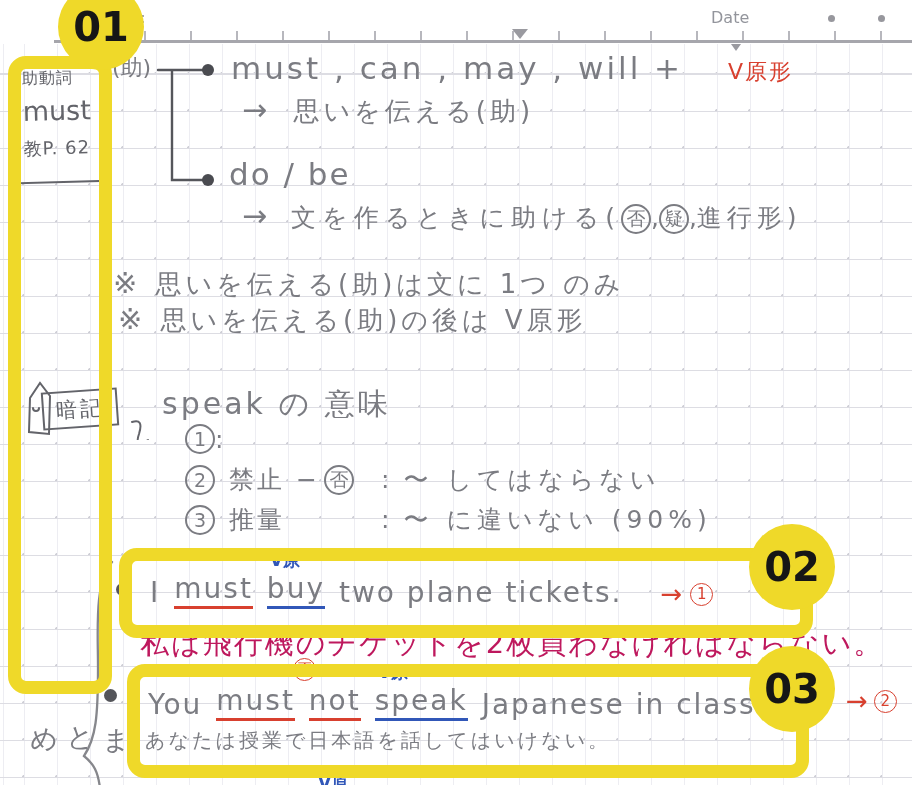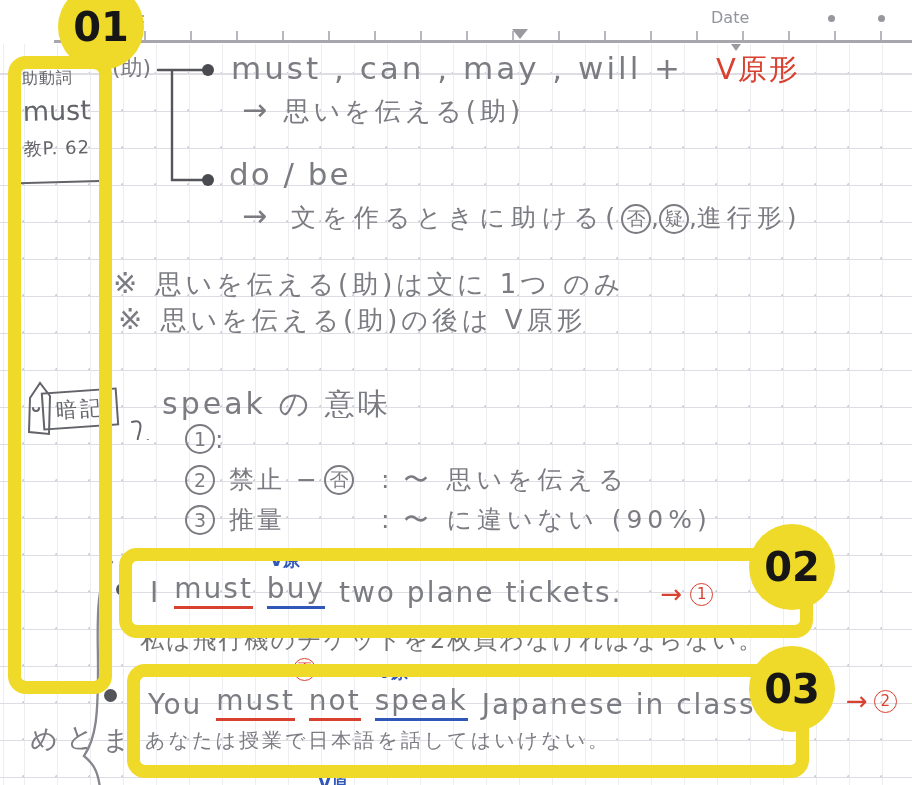--- a/index.html
+++ b/index.html
@@ -96,25 +96,25 @@
   <div class="hw" style="left:112px;top:53px;font-size:22px">(助)</div>
 
   <svg class="sketch" style="left:155px;top:60px" width="70" height="132" viewBox="0 0 70 132">
     <path d="M3,10 H48 M17,10 V120 H48" stroke="#55565b" stroke-width="2.4" fill="none" stroke-linecap="round"></path>
     <circle cx="53" cy="10" r="6" fill="#4a4b50"></circle>
     <circle cx="53" cy="120" r="6" fill="#4a4b50"></circle>
   </svg>
 
   <div class="hw" style="left:231px;top:50px;font-size:31px;letter-spacing:3px">
     <span>must , can , may , will  +</span>
-    <span class="red" style="font-size:29px;margin-left:20px;letter-spacing:2px">V原形</span>
+    <span class="red" style="font-size:22px;margin-left:32px;letter-spacing:2px">V原形</span>
   </div>
   <div class="hw" style="left:242px;top:92px;font-size:26px">
     <span style="font-size:30px">→</span>
-    <span class="jp" style="margin-left:8px">思いを伝える(助)</span>
+    <span class="jp" style="margin-left:18px">思いを伝える(助)</span>
   </div>
 
   <div class="hw" style="left:229px;top:156px;font-size:31px;letter-spacing:2px">do / be</div>
   <div class="hw" style="left:242px;top:198px;font-size:25px">
     <span style="font-size:30px">→</span>
     <span class="jp" style="margin-left:16px;letter-spacing:6px">文を作るときに助ける(</span><span class="circ">否</span><span>,</span><span class="circ">疑</span><span>,</span><span class="jp" style="letter-spacing:5px">進行形)</span>
   </div>
 
   <div class="hw" style="left:113px;top:266px;font-size:26px">
     <span style="font-size:29px">※</span>
@@ -136,21 +136,21 @@
     <span class="circ">1</span>
     <span>:</span>
   </div>
   <div class="hw m-row" style="left:185px;top:463px">
     <span class="circ">2</span>
     <span class="m-label">
       <span>禁止 −</span>
       <span class="circ" style="margin-left:4px">否</span>
     </span>
     <span>:</span>
-    <span class="m-text">〜 思いを伝える</span>
+    <span class="m-text">〜 してはならない</span>
   </div>
   <div class="hw m-row" style="left:185px;top:503px">
     <span class="circ">3</span>
     <span class="m-label">推量</span>
     <span>:</span>
     <span class="m-text">〜 に違いない (90%)</span>
   </div>
 
   <svg class="sketch" style="left:78px;top:558px" width="60" height="230" viewBox="0 0 60 230">
     <path d="M34,4 C16,26 20,70 20,110 C20,158 18,180 6,198 C16,206 20,214 22,230" stroke="#86878c" stroke-width="2.3" fill="none" stroke-linecap="round"></path>
@@ -164,21 +164,21 @@
     <span class="word u-blue">
       <span class="vnote">V原</span>
       <span>buy</span>
     </span>
     <span class="word">two plane tickets.</span>
     <span class="red" style="margin-left:24px;font-size:26px;display:inline-flex;align-items:center;gap:6px">
       <span>→</span>
       <span class="circ sm">1</span>
     </span>
   </div>
-  <div class="hw" style="left:140px;top:624px;font-size:24px;letter-spacing:2px;color:#737373">私は飛行機のチケットを2枚買わなければならない。</div>
+  <div class="hw" style="left:140px;top:624px;font-size:29px;letter-spacing:2px;color:#be185d">私は飛行機のチケットを2枚買わなければならない。</div>
 
   <div class="bullet" style="left:104px;top:689px"></div>
   <div class="hw sent" style="left:148px;top:684px">
     <span class="word">You</span>
     <span class="word u-red">must</span>
     <span class="word u-red">
       <span class="negmark"><span class="circ sm red">否</span></span>
       <span>not</span>
     </span>
     <span class="word u-blue">

